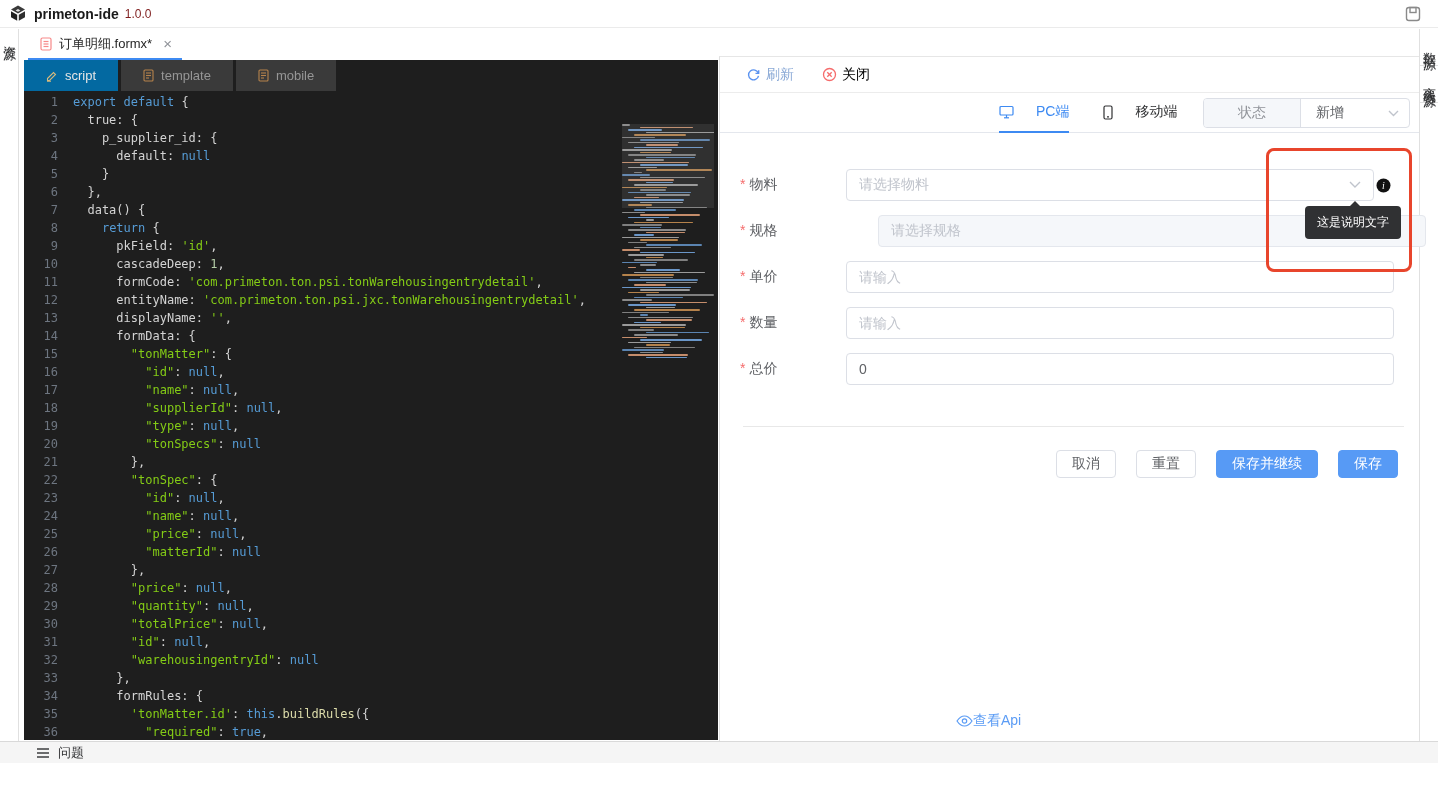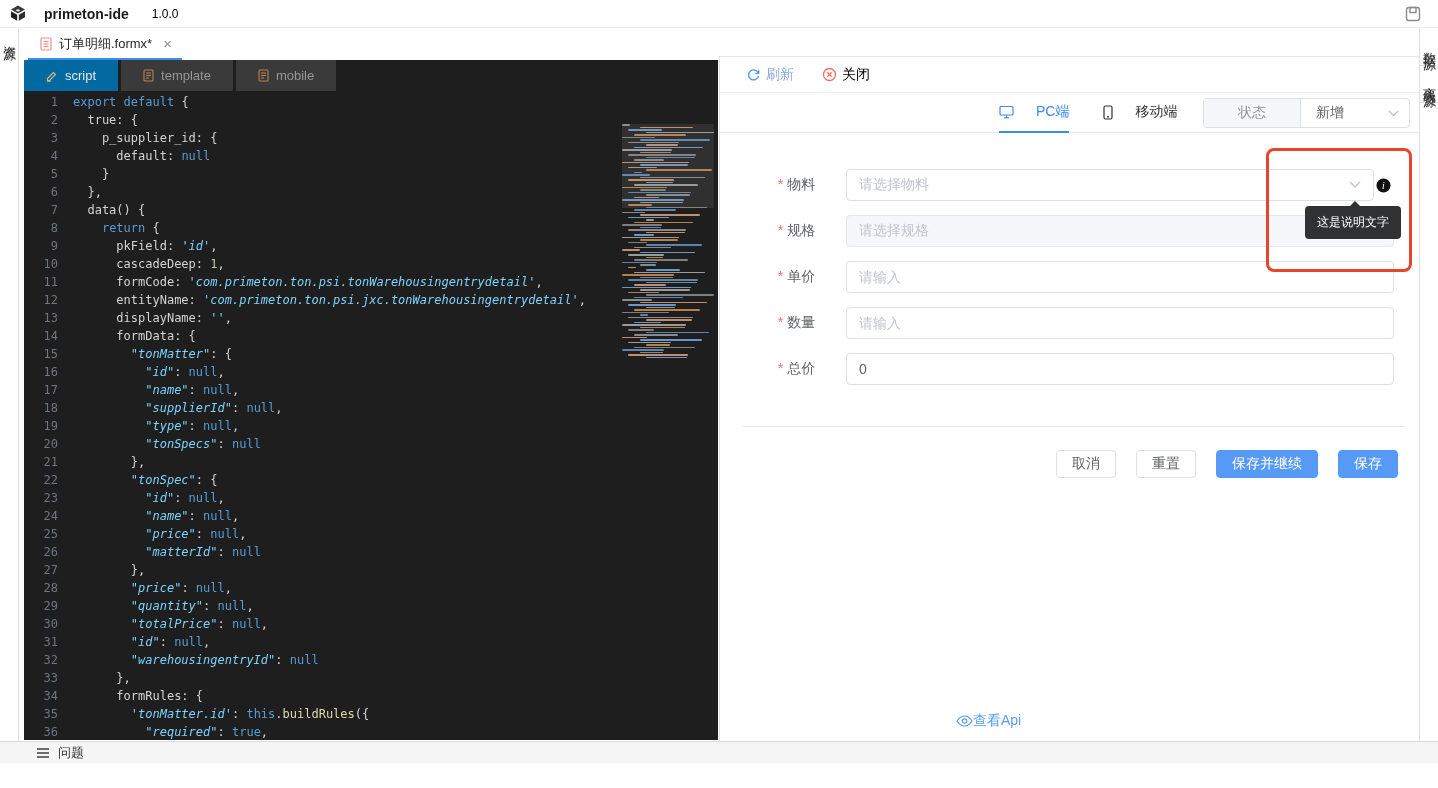--- a/index.html
+++ b/index.html
@@ -2,22 +2,22 @@
 <html><head>
 <meta charset="utf-8">
 <style>
   * { margin:0; padding:0; box-sizing:border-box; }
   html,body { width:1438px; height:788px; font-family:"Liberation Sans", sans-serif; background:#fff; }
   .app { position:relative; width:1438px; height:788px; overflow:hidden; background:#fff; }
 
   
   .titlebar { position:absolute; left:0; top:0; width:1438px; height:28px; background:#fff; border-bottom:1px solid #ebebeb; display:flex; align-items:center; }
   .logo { margin-left:8px; width:20px; height:20px; }
-  .appname { margin-left:16px; font-size:14px; font-weight:bold; color:#1a1a1a; }
-  .version { margin-left:23px; font-size:12px; color:#000000; }
+  .appname { margin-left:6px; font-size:14px; font-weight:bold; color:#1a1a1a; }
+  .version { margin-left:6px; font-size:12px; color:#7f1d1d; }
   .tb-save { position:absolute; right:16px; top:5px; width:18px; height:18px; cursor:pointer; }
 
   
   .left-rail { position:absolute; left:0; top:29px; width:19px; height:712px; border-right:1px solid #e0e0e0; background:#fff; }
   .rail-tab { writing-mode:vertical-rl; text-orientation:upright; font-size:13px; color:#303133; line-height:19px; letter-spacing:3px; margin:6px auto 0 auto; cursor:pointer; }
 
   
   .right-rail { position:absolute; left:1419px; top:29px; width:19px; height:734px; border-left:1px solid #e0e0e0; background:#fff; }
   .right-rail .rtab { border-bottom:1px solid #e0e0e0; padding:8px 0 10px 0; text-align:center; cursor:pointer; }
   .right-rail .rtab span { writing-mode:vertical-rl; text-orientation:upright; font-size:13px; color:#303133; line-height:19px; letter-spacing:3px; }
@@ -30,21 +30,21 @@
 
   
   .editor { position:absolute; left:24px; top:60px; width:694px; height:680px; background:#1e1e1e; }
   .ed-tabs { position:absolute; left:0; top:0; width:100%; height:31px; background:#1e1e1e; display:flex; }
   .ed-tab { height:31px; display:flex; align-items:center; gap:7px; padding:0 22px; font-size:13px; color:#969696; background:#3a3a3a; margin-right:3px; cursor:pointer; }
   .ed-tab.active { background:#0369a1; color:#e6e6e6; }
   .code { position:absolute; left:0; top:31px; width:100%; height:649px; overflow:hidden; padding-top:2px;
           font-family:"DejaVu Sans Mono", monospace; font-size:12px; line-height:18px; cursor:text; }
   .cl { white-space:pre; height:18px; }
   .ln { display:inline-block; width:34px; text-align:right; color:#6e7681; margin-right:15px; user-select:none; }
-  .c-p { color:#d4d4d4; } .c-k { color:#569cd6; } .c-s { color:#7dd3fc;font-style:italic; } .c-n { color:#569cd6; } .c-d { color:#b5cea8; } .c-f { color:#dcdcaa; }
+  .c-p { color:#d4d4d4; } .c-k { color:#569cd6; } .c-s { color:#84cc16; } .c-n { color:#569cd6; } .c-d { color:#b5cea8; } .c-f { color:#dcdcaa; }
   .minimap { position:absolute; left:598px; top:33px; width:92px; height:238px; overflow:hidden; }
   .mrow { height:1.5px; margin-bottom:1px; border-radius:1px; }
   .mviewport { position:absolute; left:-4px; top:0; width:100px; height:84px; background:rgba(160,160,160,0.14); }
 
   
   .panel { position:absolute; left:719px; top:56px; width:700px; height:707px; background:#fff; border-left:1px solid #e0e0e0; border-top:1px solid #e6e6e6; }
   .toolbar { position:absolute; left:0; top:0; width:100%; height:36px; border-bottom:1px solid #ececec; display:flex; align-items:center; }
   .tool-btn { display:flex; align-items:center; gap:5px; font-size:14px; cursor:pointer; }
   .tool-refresh { margin-left:26px; color:#8aa9d6; }
   .tool-close { margin-left:28px; color:#000000; }
@@ -52,24 +52,24 @@
   .device-row { position:absolute; left:0; top:36px; width:100%; height:40px; border-bottom:1px solid #e4e7ed; }
   .device-tabs { position:absolute; left:279px; top:0; height:40px; display:flex; gap:34px; }
   .device-tab { display:flex; align-items:center; gap:22px; font-size:14px; color:#303133; height:40px; border-bottom:2px solid transparent; cursor:pointer; }
   .device-tab.active { color:#3d8af2; border-bottom-color:#3d8af2; }
   .status-group { position:absolute; right:9px; top:5px; height:30px; width:207px; display:flex; border:1px solid #dcdfe6; border-radius:4px; overflow:hidden; background:#fff; }
   .status-label { width:97px; background:#f5f7fa; color:#909399; font-size:14px; display:flex; align-items:center; justify-content:center; border-right:1px solid #dcdfe6; }
   .status-select { flex:1; display:flex; align-items:center; padding:0 10px 0 15px; font-size:14px; color:#606266; cursor:pointer; }
   .status-select .sel-text { flex:1; }
 
   .form-row { position:absolute; left:0; height:32px; display:flex; align-items:center; }
-  .f-label { position:absolute; left:34px; width:85px; text-align:center; font-size:14px; color:#606266; }
+  .f-label { position:absolute; left:20px; width:85px; text-align:left; font-size:14px; color:#606266; }
   .f-label .req { color:#f56c6c; margin-right:4px; }
   .f-ctl { position:absolute; left:126px; height:32px; border:1px solid #dcdfe6; border-radius:4px; background:#fff; display:flex; align-items:center; padding:0 12px; font-size:14px; }
-  .f-ctl.w-full { width:548px; }
+  .f-ctl.w-full { width:548px;margin-left:32px; }
   .f-ctl.w-sel { width:528px; }
   .f-ctl .ph { color:#c0c4cc; flex:1; }
   .f-ctl.disabled { background:#f5f7fa; border-color:#e4e7ed; }
   .f-input { width:548px; height:32px; border:1px solid #dcdfe6; border-radius:4px; padding:0 12px; font-size:14px; color:#606266; outline:none; font-family:"Liberation Sans", sans-serif; }
   .f-input::placeholder { color:#c0c4cc; }
   .row-1 { top:112px; } .row-2 { top:158px; } .row-3 { top:204px; } .row-4 { top:250px; } .row-5 { top:296px; }
 
   .form-divider { position:absolute; left:23px; top:369px; width:661px; height:1px; background:#e8e8e8; }
   .btn-row { position:absolute; right:21px; top:393px; display:flex; gap:20px; }
   .btn { height:28px; padding:0 15px; border-radius:4px; font-size:14px; display:flex; align-items:center; justify-content:center; cursor:pointer; background:#fff; border:1px solid #dcdfe6; color:#606266; }

